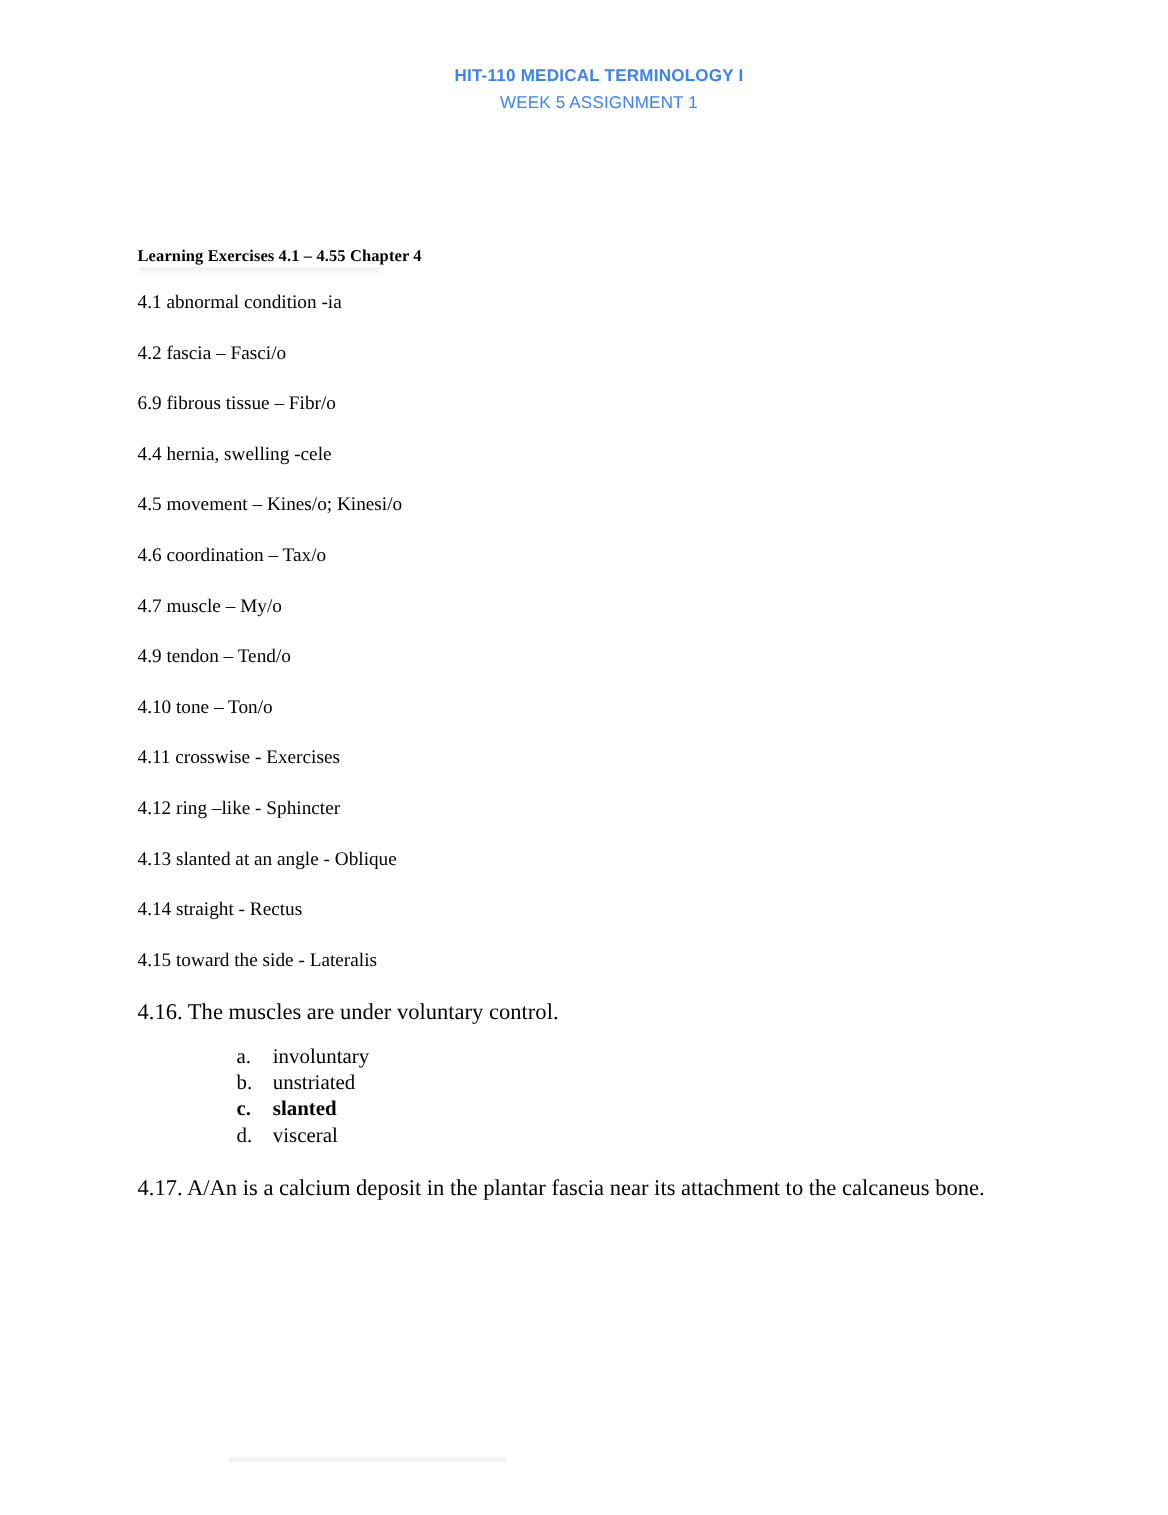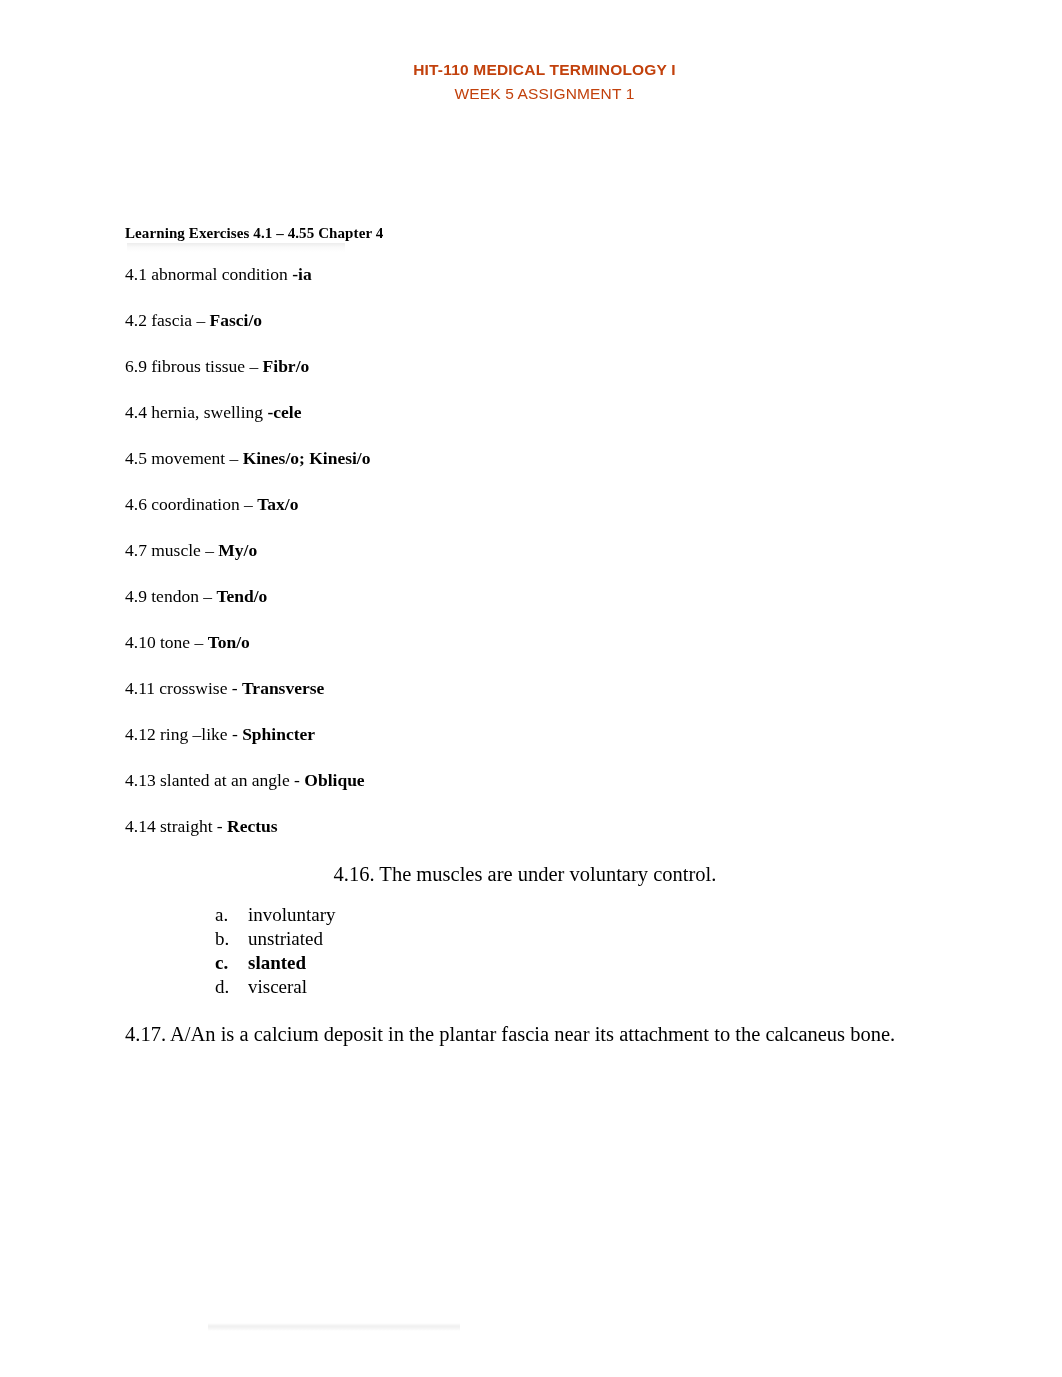--- a/index.html
+++ b/index.html
@@ -19,21 +19,21 @@
   }
 
   
   .doc-header {
     position: absolute;
     left: 0;
     right: 0;
     top: 58px;
     text-align: center;
     font-family: "Liberation Sans", "DejaVu Sans", sans-serif;
-    color: #c2410c;
+    color: #3b82f6;
     line-height: 23.5px;
     margin-left: 27px;
   }
   .doc-header .hdr-line {
     display: block;
     font-size: 15.5px;
     letter-spacing: 0.15px;
   }
   .doc-header .hdr-line.title {
     font-weight: bold;
@@ -76,31 +76,31 @@
     padding: 0;
     list-style: none;
   }
   .exercise-item {
     font-size: 17.5px;
     line-height: 22px;
     margin: 0 0 24px 0;
     white-space: pre-wrap;
   }
   .exercise-item .answer {
-    font-weight: bold;
+    font-weight: normal;
   }
 
   
   .question {
     font-size: 20.5px;
     line-height: 26px;
     margin: 0;
     white-space: pre-wrap;
   }
-  .question.q16 { margin: 8px 0 16px 0; text-align: center; }
+  .question.q16 { margin: 8px 0 16px 0; }
   .question.q17 { margin: 22px 0 0 0; }
 
   
   .choice-list {
     margin: 16px 0 0 0;
     padding: 0 0 0 90px;
     list-style: none;
   }
   .choice-item {
     font-size: 19px;
@@ -148,24 +148,25 @@
 
   <li class="exercise-item"><span class="prompt">4.1 abnormal condition </span><span class="answer">-ia</span></li>
       <li class="exercise-item"><span class="prompt">4.2 fascia – </span><span class="answer">Fasci/o</span></li>
       <li class="exercise-item"><span class="prompt">6.9 fibrous tissue – </span><span class="answer">Fibr/o</span></li>
       <li class="exercise-item"><span class="prompt">4.4 hernia, swelling </span><span class="answer">-cele</span></li>
       <li class="exercise-item"><span class="prompt">4.5 movement – </span><span class="answer">Kines/o; Kinesi/o</span></li>
       <li class="exercise-item"><span class="prompt">4.6 coordination – </span><span class="answer">Tax/o</span></li>
       <li class="exercise-item"><span class="prompt">4.7 muscle – </span><span class="answer">My/o</span></li>
       <li class="exercise-item"><span class="prompt">4.9 tendon – </span><span class="answer">Tend/o</span></li>
       <li class="exercise-item"><span class="prompt">4.10 tone – </span><span class="answer">Ton/o</span></li>
-      <li class="exercise-item"><span class="prompt">4.11 crosswise - </span><span class="answer">Transverse</span></li>
+      <li class="exercise-item"><span class="prompt">4.11 crosswise - </span><span class="answer">Exercises</span></li>
       <li class="exercise-item"><span class="prompt">4.12 ring –like - </span><span class="answer">Sphincter</span></li>
       <li class="exercise-item"><span class="prompt">4.13 slanted at an angle - </span><span class="answer">Oblique</span></li>
       <li class="exercise-item"><span class="prompt">4.14 straight - </span><span class="answer">Rectus</span></li>
+      <li class="exercise-item"><span class="prompt">4.15 toward the side - </span><span class="answer">Lateralis</span></li>
     </ul>
 
   <p class="question q16">4.16. The muscles are under voluntary control.</p>
 
   <ul class="choice-list">
 
   <li class="choice-item">
         <span class="marker">a.</span>
         <span class="choice-text">involuntary</span>
       </li>

